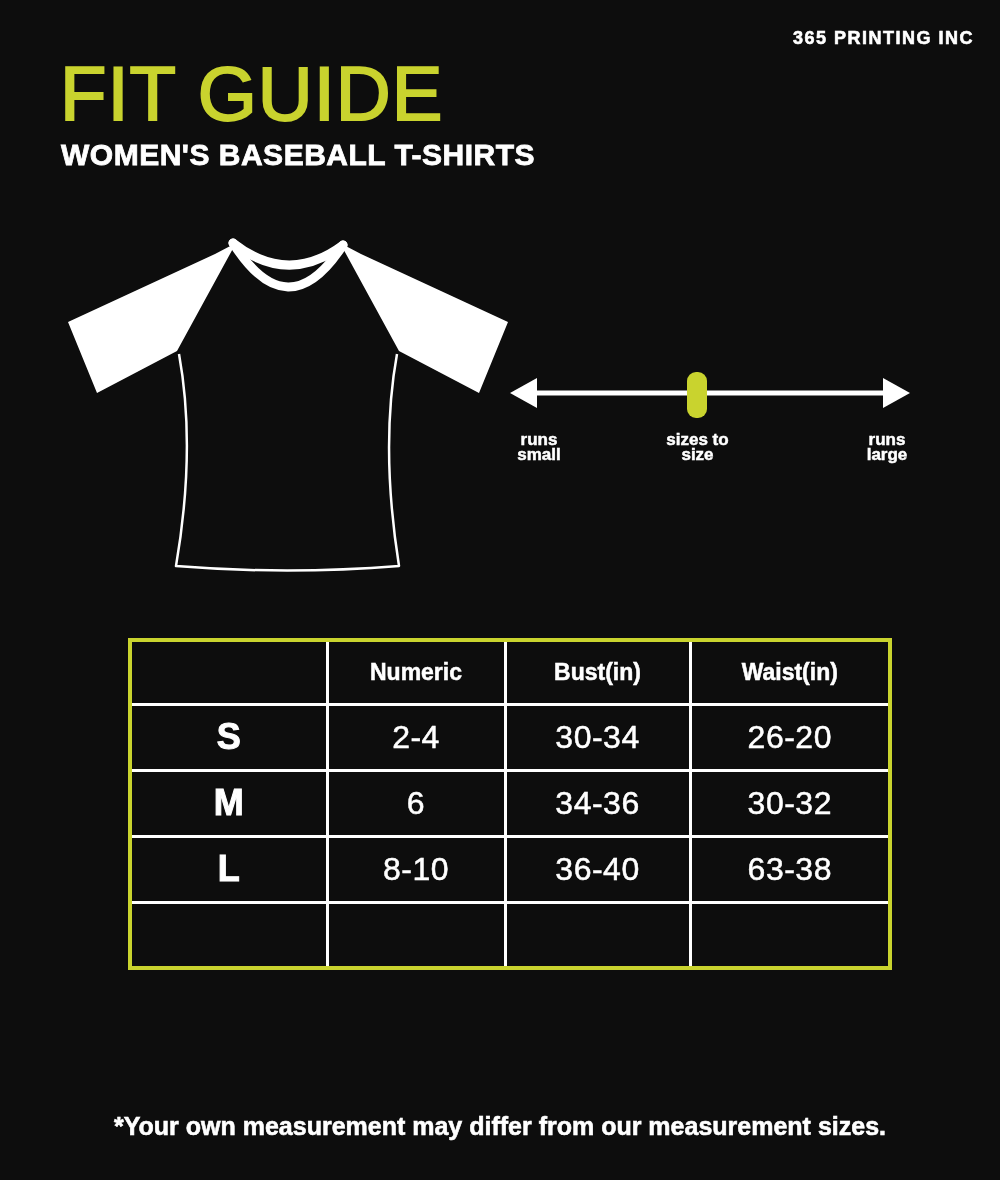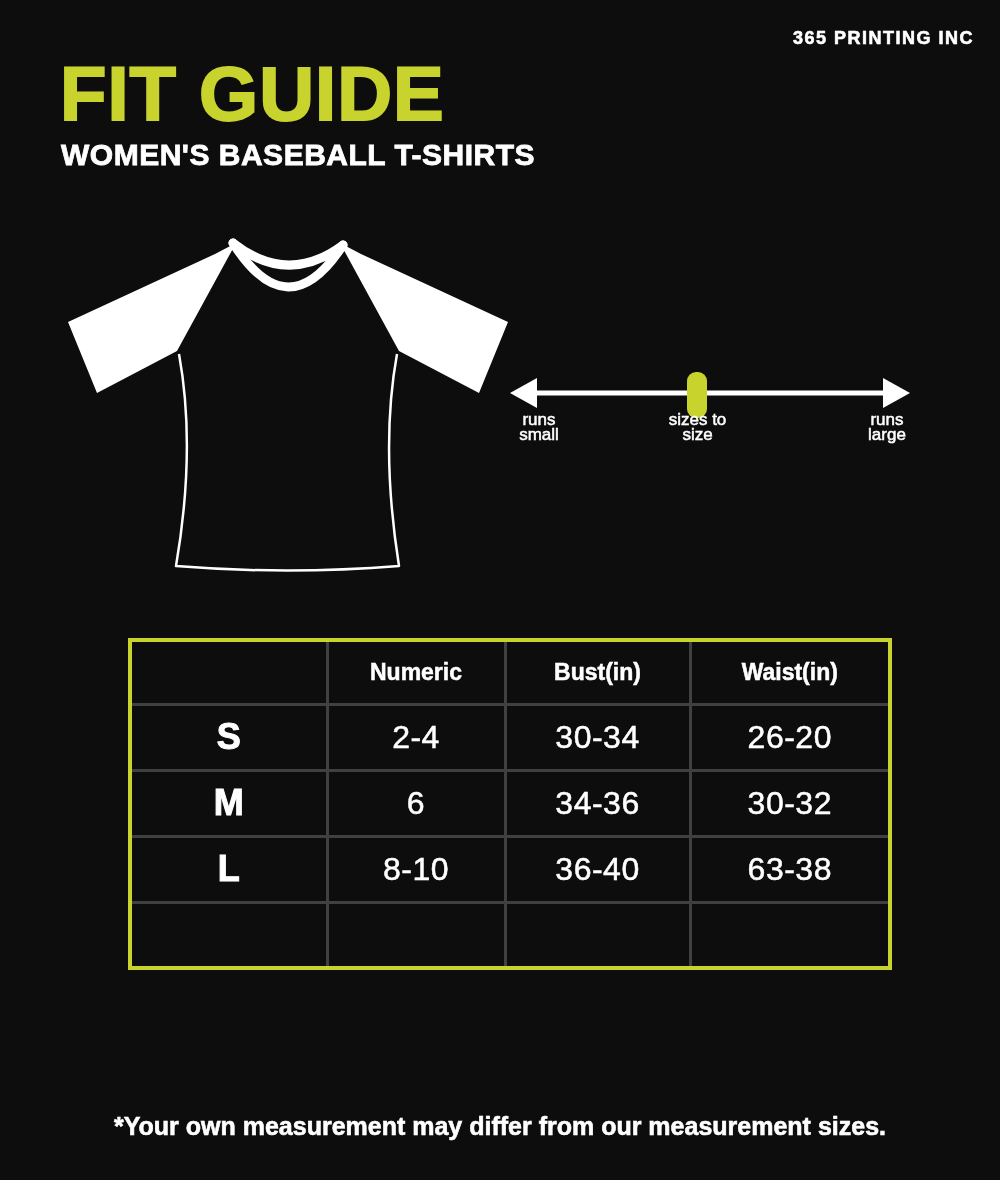--- a/index.html
+++ b/index.html
@@ -7,46 +7,46 @@
     position:relative;width:1000px;height:1180px;background:#0d0d0d;overflow:hidden;
     font-family:"Liberation Sans", sans-serif;color:#ffffff;
   }
   .abs{position:absolute;}
   
   #brand{
     top:28px;right:26px;font-size:18px;font-weight:bold;letter-spacing:1.5px;
     -webkit-text-stroke:0.6px #fff;
   }
   #title{
-    top:56px;left:60px;font-size:76px;font-weight:bold;line-height:1;
+    top:56px;left:60px;font-size:76px;font-weight:normal;line-height:1;
     color:#c9d32e;-webkit-text-stroke:2px #c9d32e;letter-spacing:1px;
   }
   #subtitle{
     top:138px;left:61px;font-size:30px;font-weight:bold;letter-spacing:0.5px;
     -webkit-text-stroke:0.8px #fff;
   }
   
   #scale-arrow{top:373px;left:505px;}
   #scale-marker{
     top:372px;left:687px;width:20px;height:46px;border-radius:9px;background:#c9d32e;
   }
   .scale-label{
-    top:412px;font-size:17px;font-weight:normal;line-height:15px;text-align:center;
+    top:432px;font-size:17px;font-weight:bold;line-height:15px;text-align:center;
     -webkit-text-stroke:0.5px #fff;
   }
   #label-small{left:500px;width:78px;}
   #label-true{left:650px;width:95px;}
   #label-large{left:845px;width:84px;}
   
   #size-table-wrap{top:638px;left:128px;}
   table{
     border-collapse:collapse;table-layout:fixed;width:760px;background:#0d0d0d;
   }
   td,th{
-    border:3px solid #404040;text-align:center;vertical-align:middle;
+    border:3px solid #ffffff;text-align:center;vertical-align:middle;
     color:#fff;overflow:hidden;
   }
   table{border:4px solid #c9d32e;}
   th{font-size:23px;font-weight:bold;-webkit-text-stroke:0.5px #fff;}
   td.size-cell{font-size:36px;font-weight:bold;-webkit-text-stroke:1px #fff;}
   td.val-cell{font-size:32px;font-weight:normal;letter-spacing:0.5px;-webkit-text-stroke:0.5px #fff;}
   tr{height:66px;}
   tr.hdr{height:64px;}
   
   #footnote{

